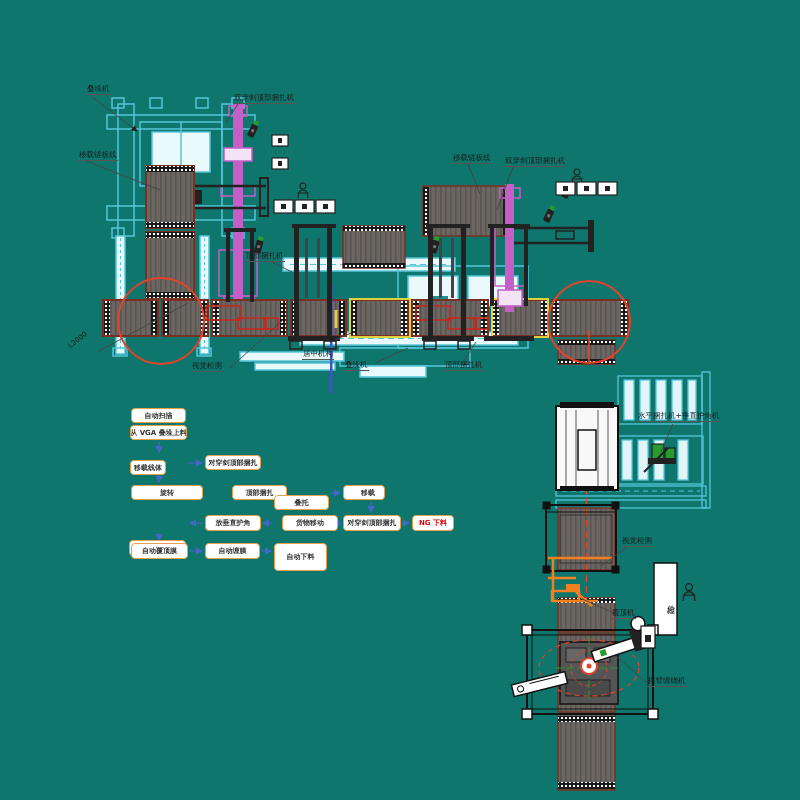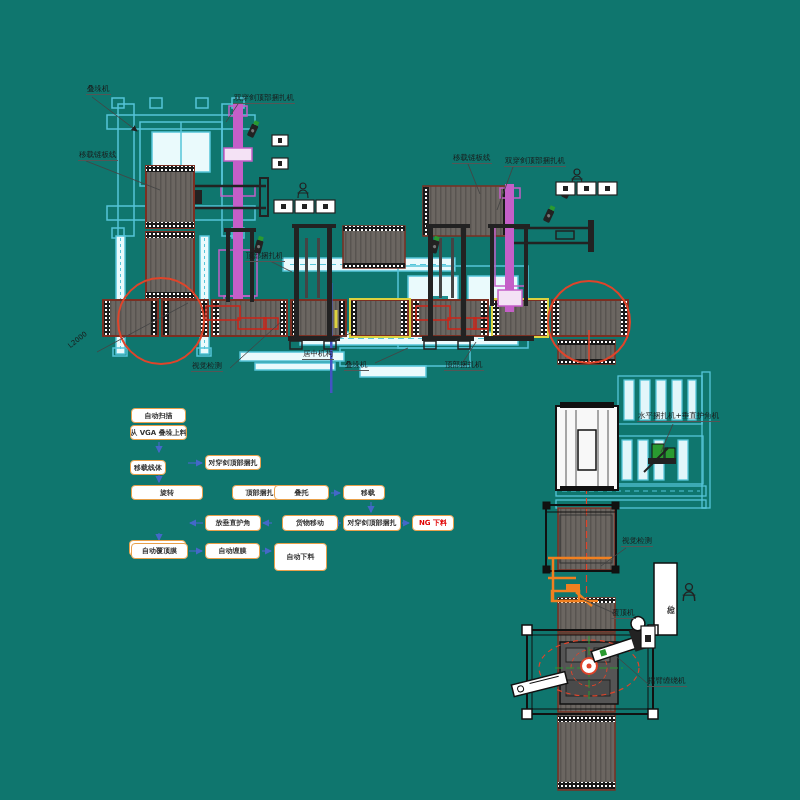--- a/index.html
+++ b/index.html
@@ -409,21 +409,21 @@
 <div class="mlabel" style="left:611px;top:608px;">覆顶机</div>
 <div class="mlabel" style="left:647px;top:676px;">摇臂缠绕机</div>
 <div class="vtext" style="left:656px;top:568px;width:19px;height:64px;">总控</div>
 
 <div class="fbox" style="left:131px;top:408px;width:55px;height:15px;">自动扫描</div>
 <div class="fbox" style="left:130px;top:425px;width:57px;height:15px;">从 VGA 叠垛上料</div>
 <div class="fbox" style="left:130px;top:437px;width:36px;height:15px;margin-top:23px;">移载线体</div>
 <div class="fbox" style="left:205px;top:455px;width:56px;height:15px;">对穿剑顶部捆扎</div>
 <div class="fbox" style="left:131px;top:485px;width:72px;height:15px;text-align:right;">旋转</div>
 <div class="fbox" style="left:200px;top:485px;width:55px;height:15px;margin-left:32px;">顶部捆扎</div>
-<div class="fbox" style="left:274px;top:485px;width:55px;height:15px;">叠托</div>
+<div class="fbox" style="left:274px;top:495px;width:55px;height:15px;">叠托</div>
 <div class="fbox" style="left:343px;top:485px;width:42px;height:15px;padding-left:8px;">移载</div>
 <div class="fbox" style="left:129px;top:540px;width:57px;height:16px;">水平捆扎打带</div>
 <div class="fbox" style="left:205px;top:515px;width:56px;height:16px;">放垂直护角</div>
 <div class="fbox" style="left:274px;top:515px;width:56px;height:16px;margin-left:8px;">货物移动</div>
 <div class="fbox" style="left:343px;top:515px;width:58px;height:16px;">对穿剑顶部捆扎</div>
 <div class="fbox ng" style="left:412px;top:515px;width:42px;height:16px;">NG 下料</div>
 <div class="fbox" style="left:131px;top:543px;width:57px;height:16px;">自动覆顶膜</div>
 <div class="fbox" style="left:205px;top:543px;width:55px;height:16px;">自动缠膜</div>
 <div class="fbox" style="left:274px;top:543px;width:53px;height:28px;">自动下料</div>
 

